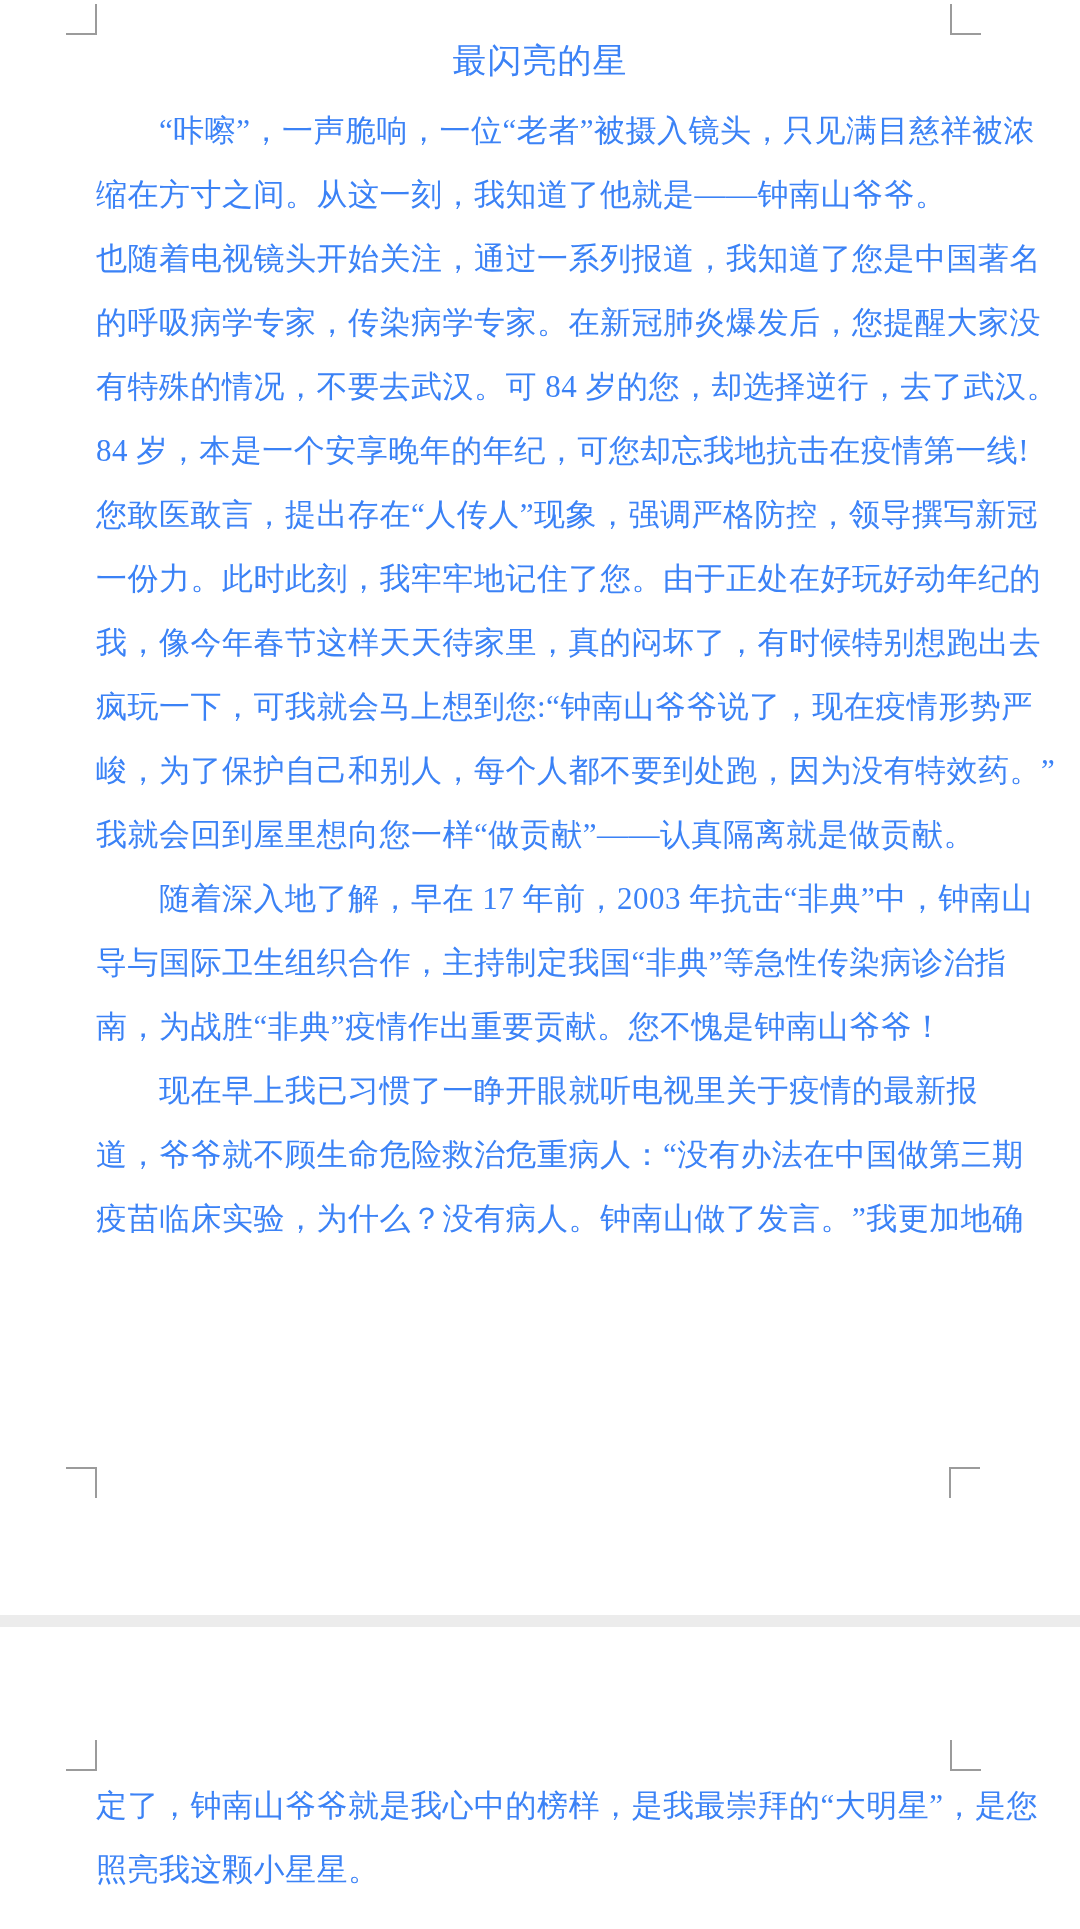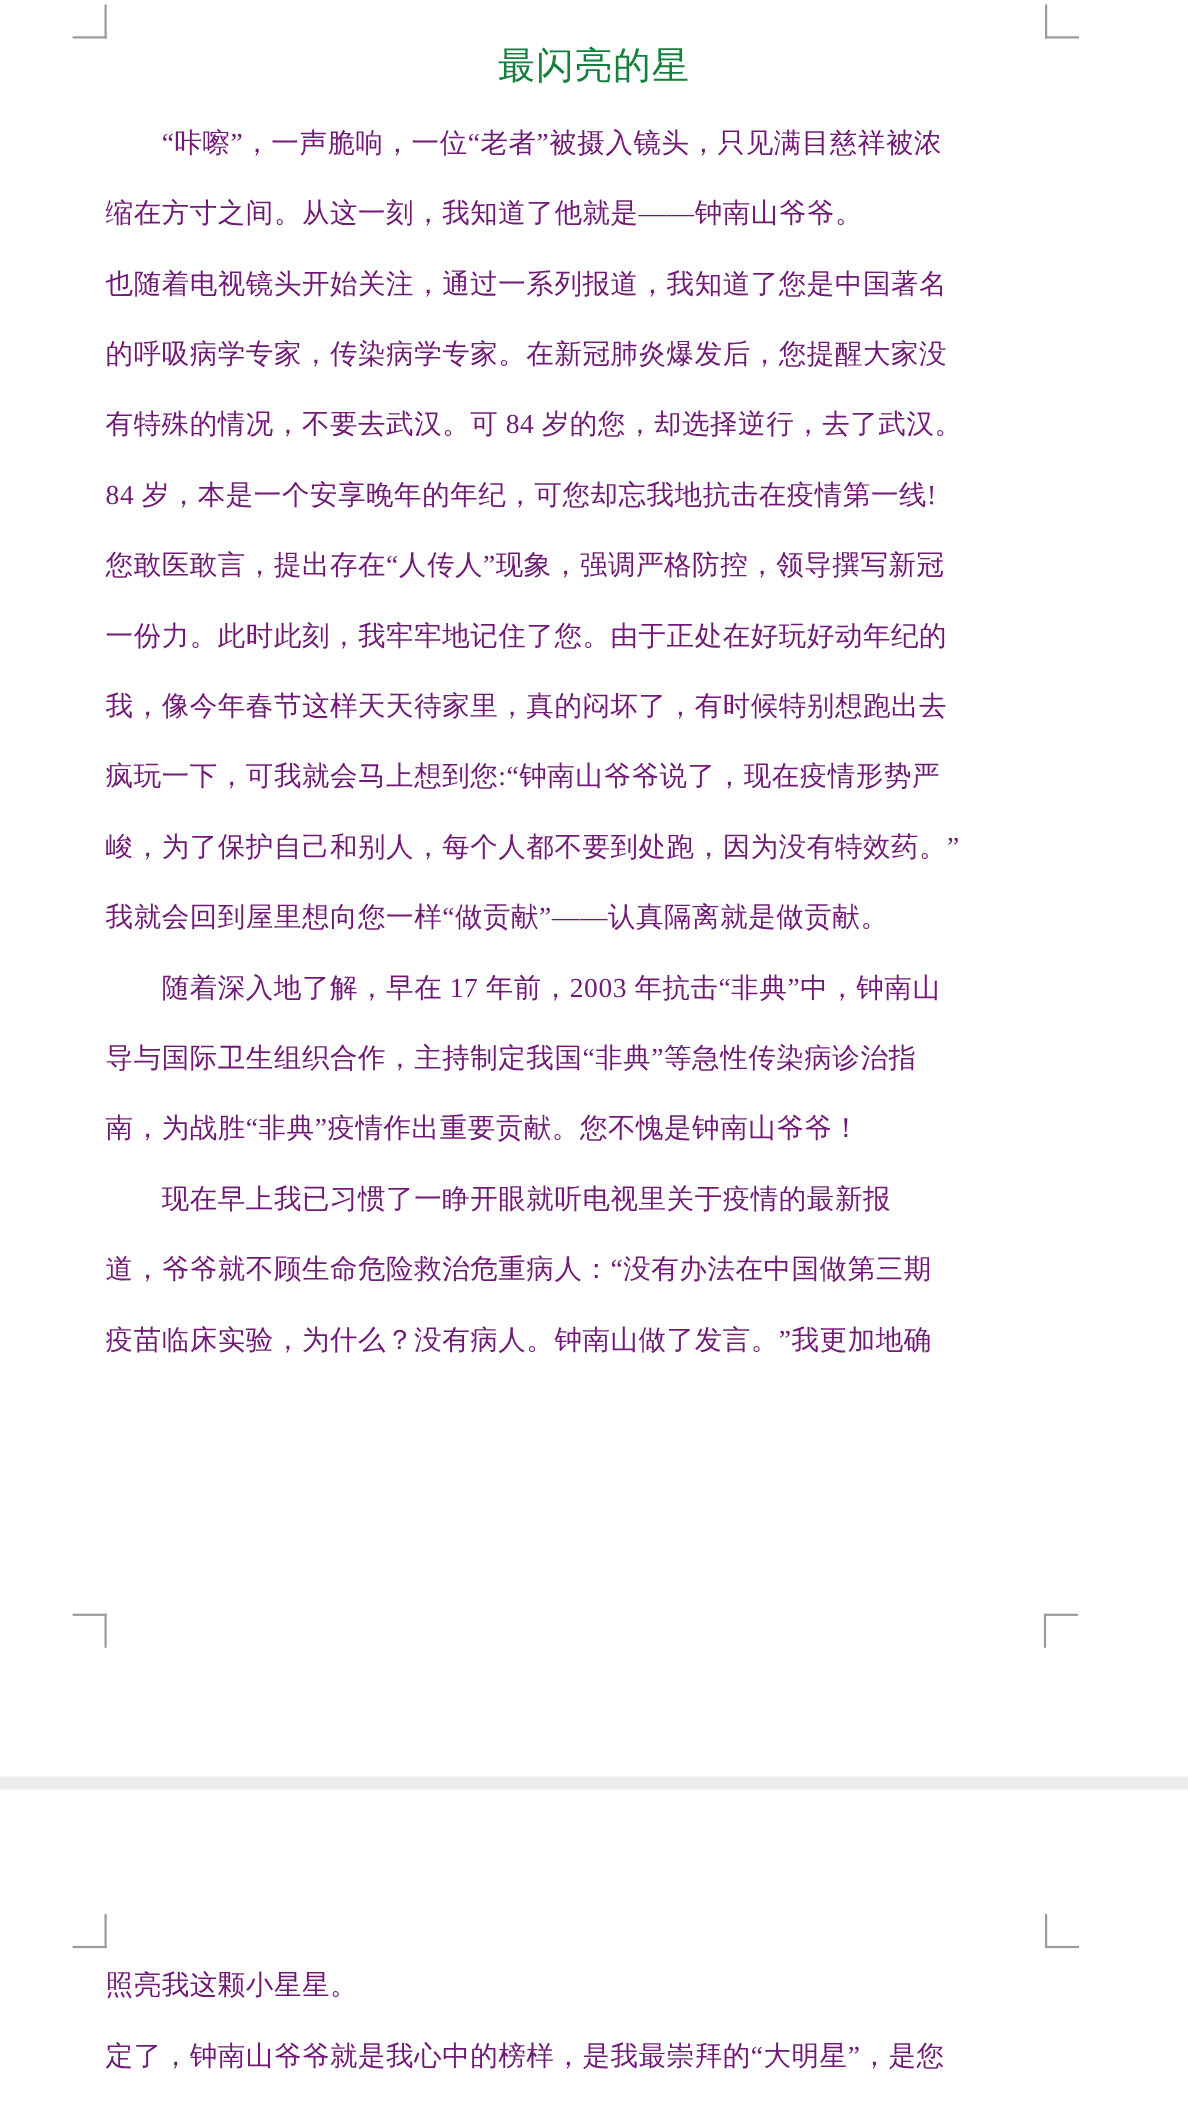--- a/index.html
+++ b/index.html
@@ -29,35 +29,35 @@
   }
   .doc-title {
     position: absolute;
     top: 41px;
     left: 0;
     width: 1080px;
     text-align: center;
     font-size: 34px;
     line-height: 40px;
     letter-spacing: 1px;
-    color: #15803d;
+    color: #3b82f6;
   }
   .body-lines {
     position: absolute;
     left: 96px;
     width: 870px;
   }
   #lines-p1 { top: 99px; }
   #lines-p2 { top: 1774px; }
   .line {
     height: 64px;
     line-height: 64px;
-    font-size: 25px;
+    font-size: 31px;
     letter-spacing: 0.5px;
-    color: #701a75;
+    color: #3b82f6;
     white-space: nowrap;
   }
   .mark { position: absolute; }
   .mark.tl { border-right: 2px solid #9b9b9b; border-bottom: 2px solid #9b9b9b; }
   .mark.tr { border-left: 2px solid #9b9b9b; border-bottom: 2px solid #9b9b9b; }
   .mark.bl { border-right: 2px solid #9b9b9b; border-top: 2px solid #9b9b9b; }
   .mark.br { border-left: 2px solid #9b9b9b; border-top: 2px solid #9b9b9b; }
 </style>
 </head>
 <body>
@@ -95,15 +95,15 @@
 
 <div class="page-gap"></div>
 
 <div class="page" id="page2">
   
 </div>
 <div class="mark tl" style="left:66px;  top:1740px; width:29px; height:29px;"></div>
 <div class="mark tr" style="left:950px; top:1740px; width:29px; height:29px;"></div>
 
 <div class="body-lines" id="lines-p2">
+  <div class="line">定了，钟南山爷爷就是我心中的榜样，是我最崇拜的“大明星”，是您</div>
   <div class="line">照亮我这颗小星星。</div>
-  <div class="line">定了，钟南山爷爷就是我心中的榜样，是我最崇拜的“大明星”，是您</div>
 </div>
 
 </body></html>

